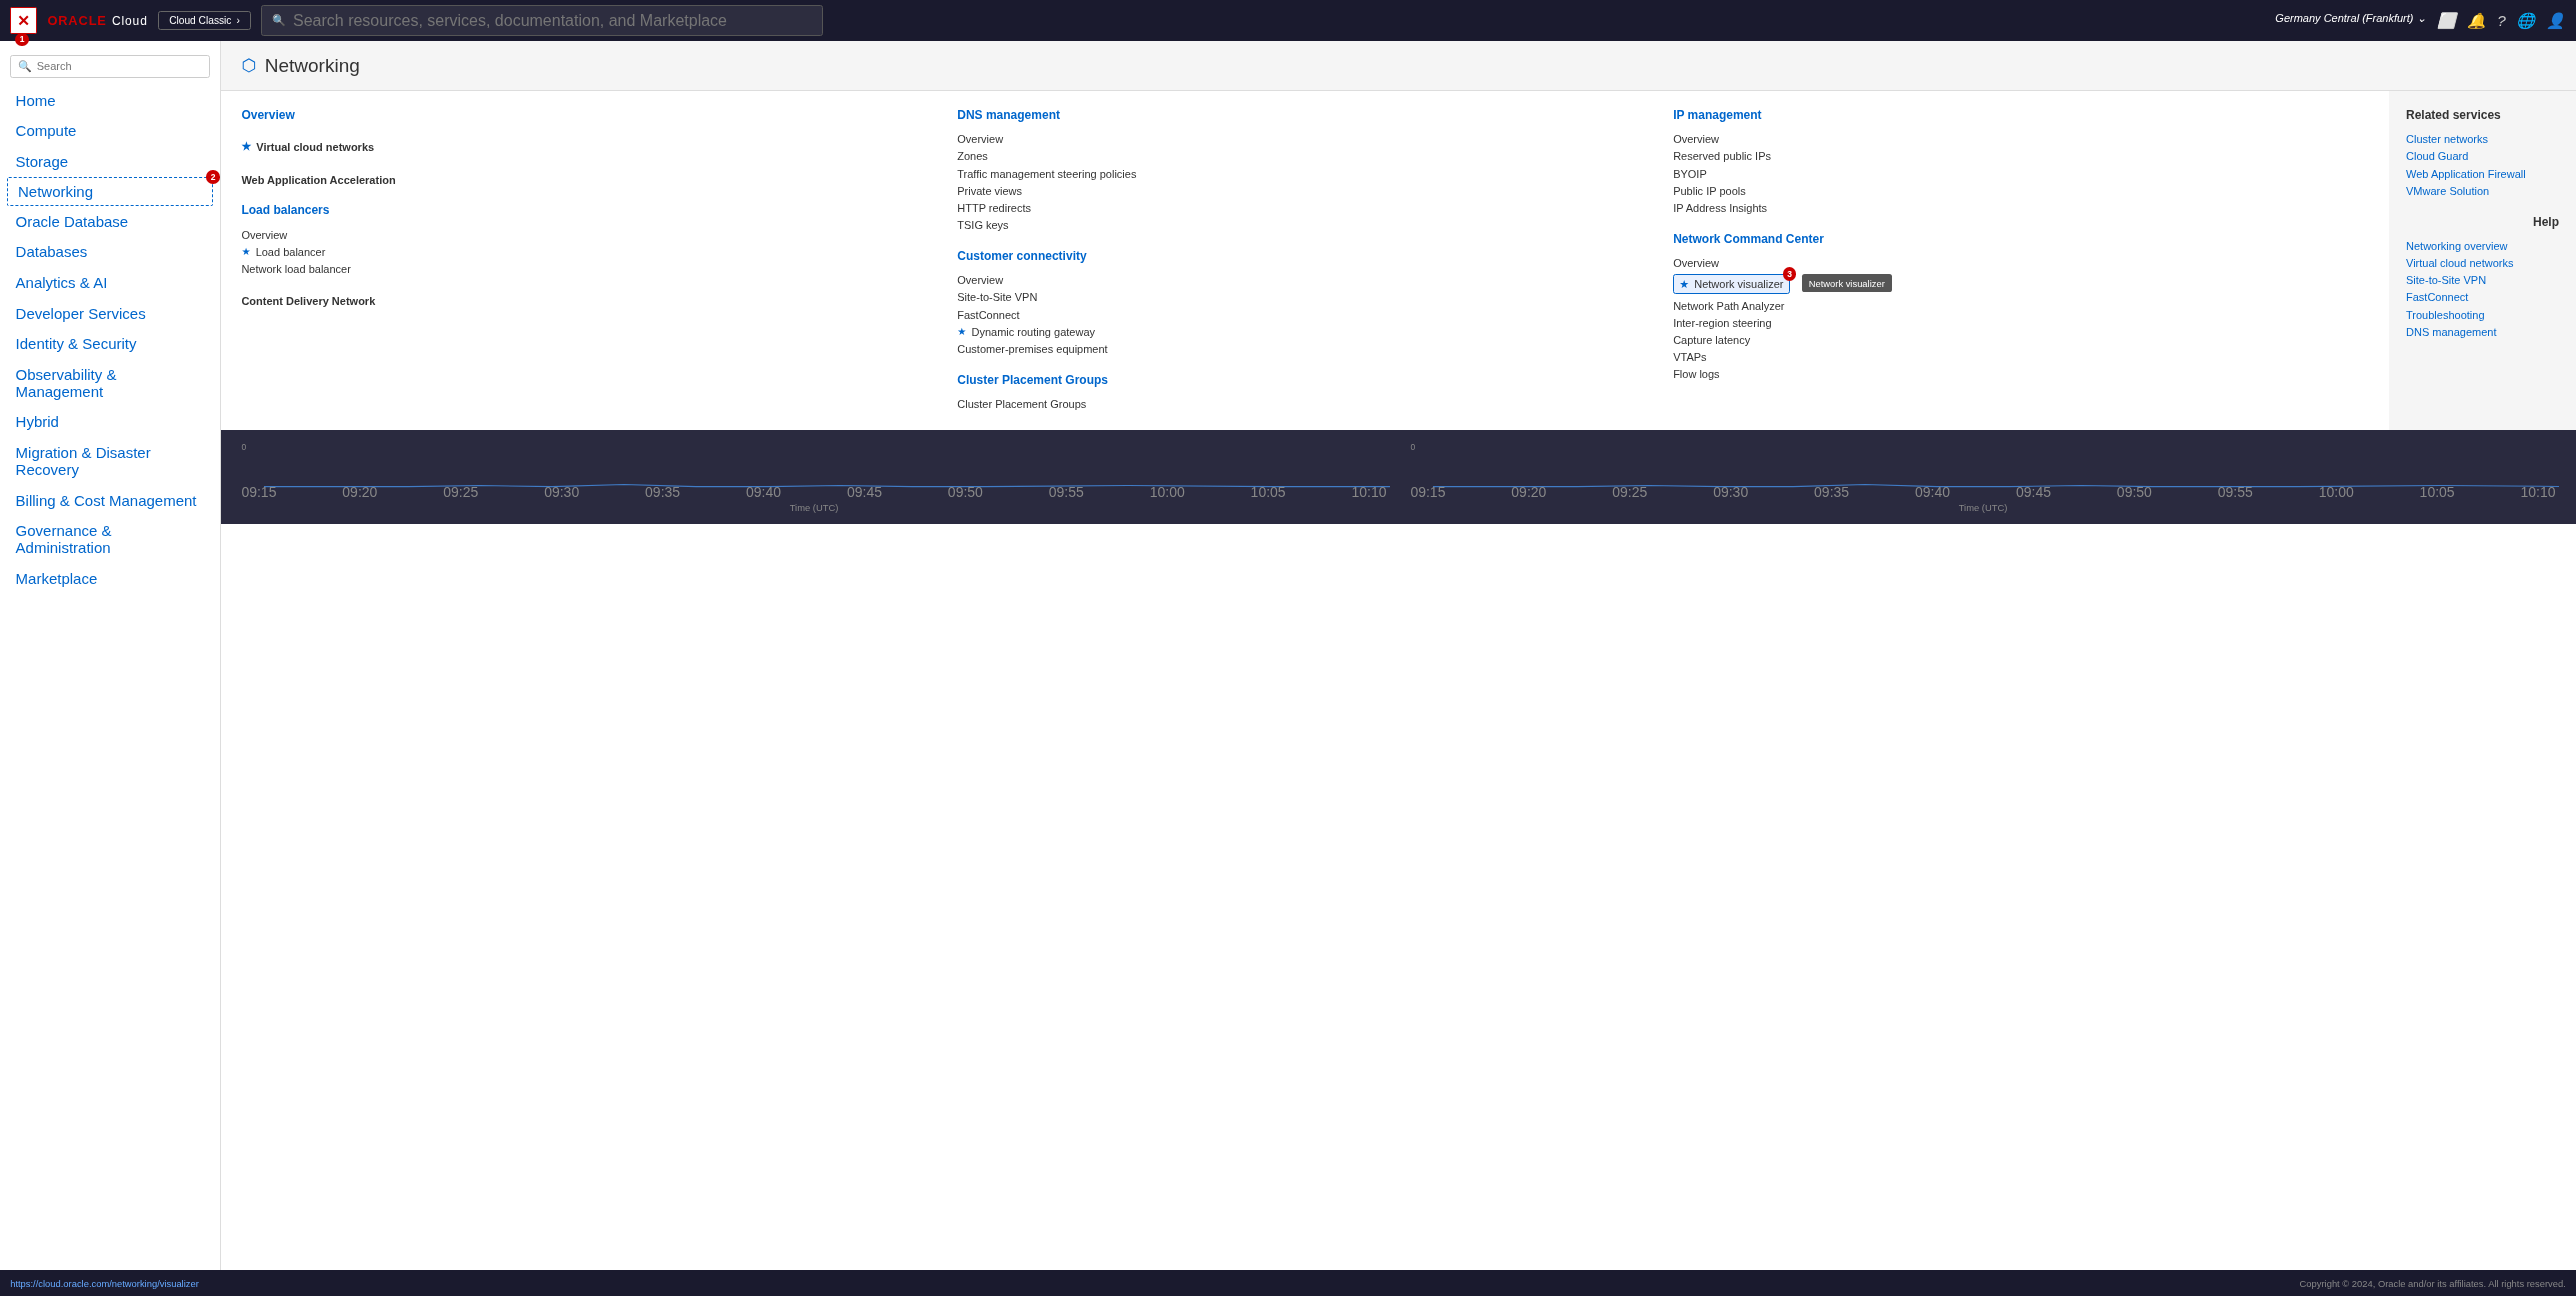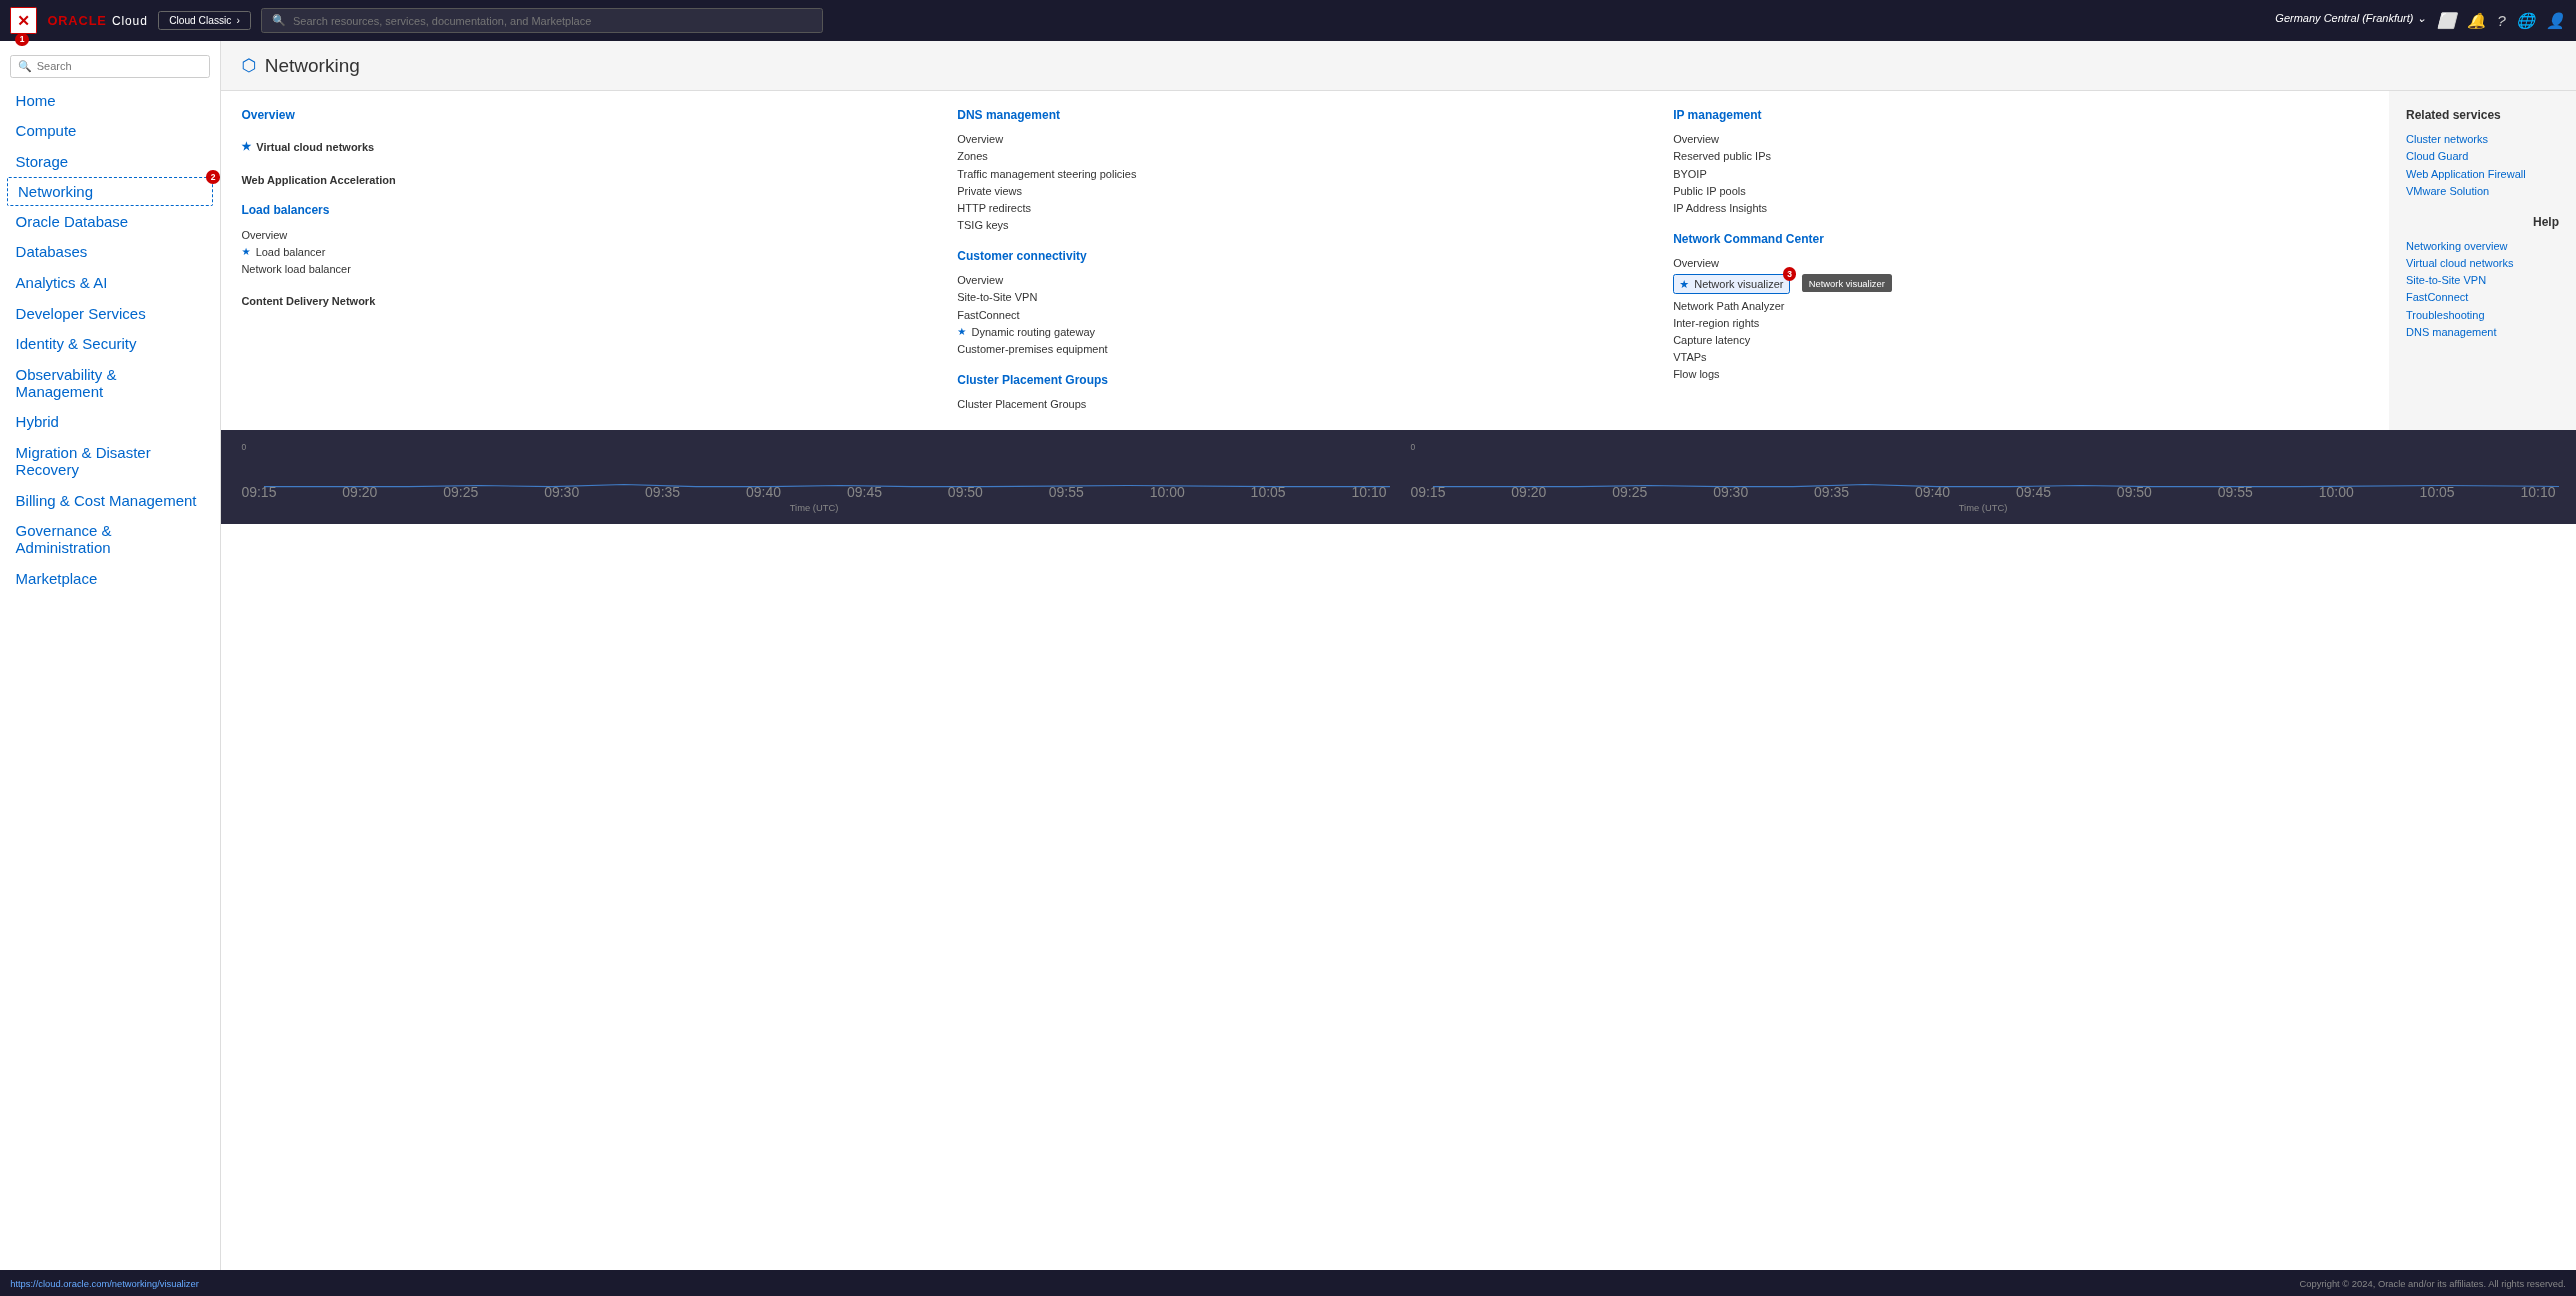--- a/index.html
+++ b/index.html
@@ -31,21 +31,21 @@
       padding: 3.4px 10.2px; border-radius: 2.6px; cursor: pointer; font-size: 10.2px;
       display: flex; align-items: center; gap: 5.1px; white-space: nowrap;
     }
     .search-bar {
       flex: 1; max-width: 562px; background: #2d2d3f; border: 0.9px solid #555;
       border-radius: 2.6px; padding: 5.1px 10.2px; color: #aaa; font-size: 11px;
       display: flex; align-items: center; gap: 6.8px;
     }
     .search-bar input {
       background: transparent; border: none; outline: none; color: #aaa;
-      font-size: 11px; width: 100%;
+      font-size: 16px; width: 100%;
     }
     .nav-right {
       margin-left: auto; display: flex; align-items: flex-start; gap: 11px; color: white; font-style: italic;
     }
     .region-selector {
       display: flex; align-items: center; gap: 3.4px; cursor: pointer;
       font-size: 11px; color: white; white-space: nowrap;
     }
     .nav-icon { font-size: 15.3px; cursor: pointer; color: #ccc; }
 
@@ -290,21 +290,21 @@
         <div style="position:relative; display:inline-block; margin: 2.6px 0;">
           <a class="menu-link highlighted-item">
             <span style="color:#0066cc;">★</span>
             <span>Network visualizer</span>
           </a>
           <div class="badge-3">3</div>
           <div class="tooltip">Network visualizer</div>
         </div>
 
         <a class="menu-link">Network Path Analyzer</a>
-        <a class="menu-link">Inter-region rights</a>
+        <a class="menu-link">Inter-region steering</a>
         <a class="menu-link">Capture latency</a>
         <a class="menu-link">VTAPs</a>
         <a class="menu-link">Flow logs</a>
       </div>
 
       <div class="menu-col" style="background:#f5f5f5; padding:17px; flex:0 0 187px; margin:-17px -20.4px -17px 0;">
         <div class="related-title">Related services</div>
         <a class="related-link">Cluster networks</a>
         <a class="related-link">Cloud Guard</a>
         <a class="related-link">Web Application Firewall</a>

